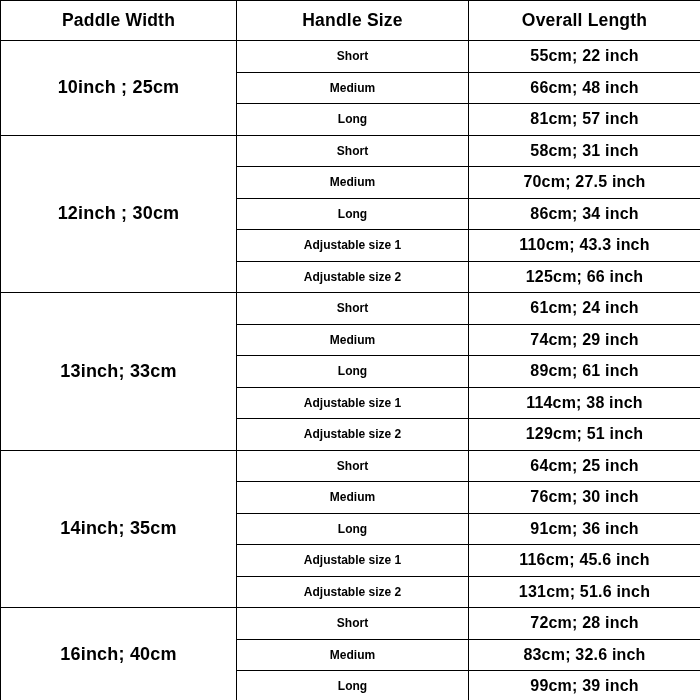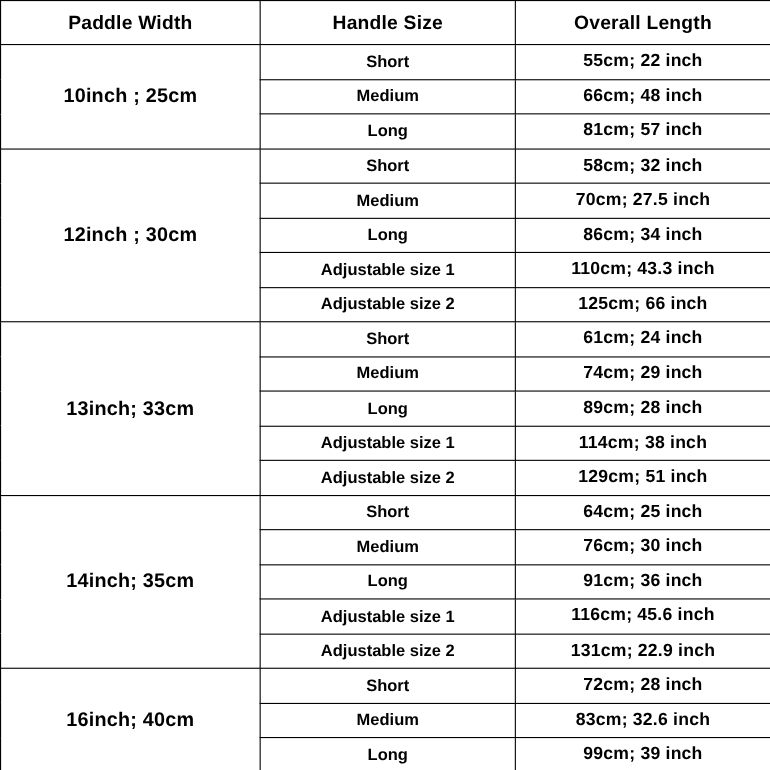--- a/index.html
+++ b/index.html
@@ -40,21 +40,21 @@
     height: 39px;
     color: #ff0000;
     font-size: 17.5px;
     letter-spacing: 0.2px;
   }
   td.group {
     font-size: 18px;
     letter-spacing: 0.2px;
   }
   td.handle {
-    font-size: 15px;
+    font-size: 12px;
     height: 30.5px;
   }
   td.length {
     font-size: 16px;
     height: 30.5px;
     letter-spacing: 0.2px;
   }
 </style>
 </head>
 <body>
@@ -83,21 +83,21 @@
           <td class="handle">Medium</td>
           <td class="length">66cm;  48 inch</td>
         </tr>
         <tr>
           <td class="handle">Long</td>
           <td class="length">81cm;  57 inch</td>
         </tr>
         <tr>
           <td class="group" rowspan="5">12inch ;  30cm</td>
           <td class="handle">Short</td>
-          <td class="length">58cm;  32 inch</td>
+          <td class="length">58cm;  31 inch</td>
         </tr>
         <tr>
           <td class="handle">Medium</td>
           <td class="length">70cm;  27.5 inch</td>
         </tr>
         <tr>
           <td class="handle">Long</td>
           <td class="length">86cm;  34 inch</td>
         </tr>
         <tr>
@@ -112,21 +112,21 @@
           <td class="group" rowspan="5">13inch;  33cm</td>
           <td class="handle">Short</td>
           <td class="length">61cm;  24 inch</td>
         </tr>
         <tr>
           <td class="handle">Medium</td>
           <td class="length">74cm;  29 inch</td>
         </tr>
         <tr>
           <td class="handle">Long</td>
-          <td class="length">89cm;  28 inch</td>
+          <td class="length">89cm;  61 inch</td>
         </tr>
         <tr>
           <td class="handle">Adjustable size 1</td>
           <td class="length">114cm;  38 inch</td>
         </tr>
         <tr>
           <td class="handle">Adjustable size 2</td>
           <td class="length">129cm;  51 inch</td>
         </tr>
         <tr>
@@ -141,21 +141,21 @@
         <tr>
           <td class="handle">Long</td>
           <td class="length">91cm;  36 inch</td>
         </tr>
         <tr>
           <td class="handle">Adjustable size 1</td>
           <td class="length">116cm;  45.6 inch</td>
         </tr>
         <tr>
           <td class="handle">Adjustable size 2</td>
-          <td class="length">131cm;  22.9 inch</td>
+          <td class="length">131cm;  51.6 inch</td>
         </tr>
         <tr>
           <td class="group" rowspan="3">16inch;  40cm</td>
           <td class="handle">Short</td>
           <td class="length">72cm;  28 inch</td>
         </tr>
         <tr>
           <td class="handle">Medium</td>
           <td class="length">83cm;  32.6 inch</td>
         </tr>

